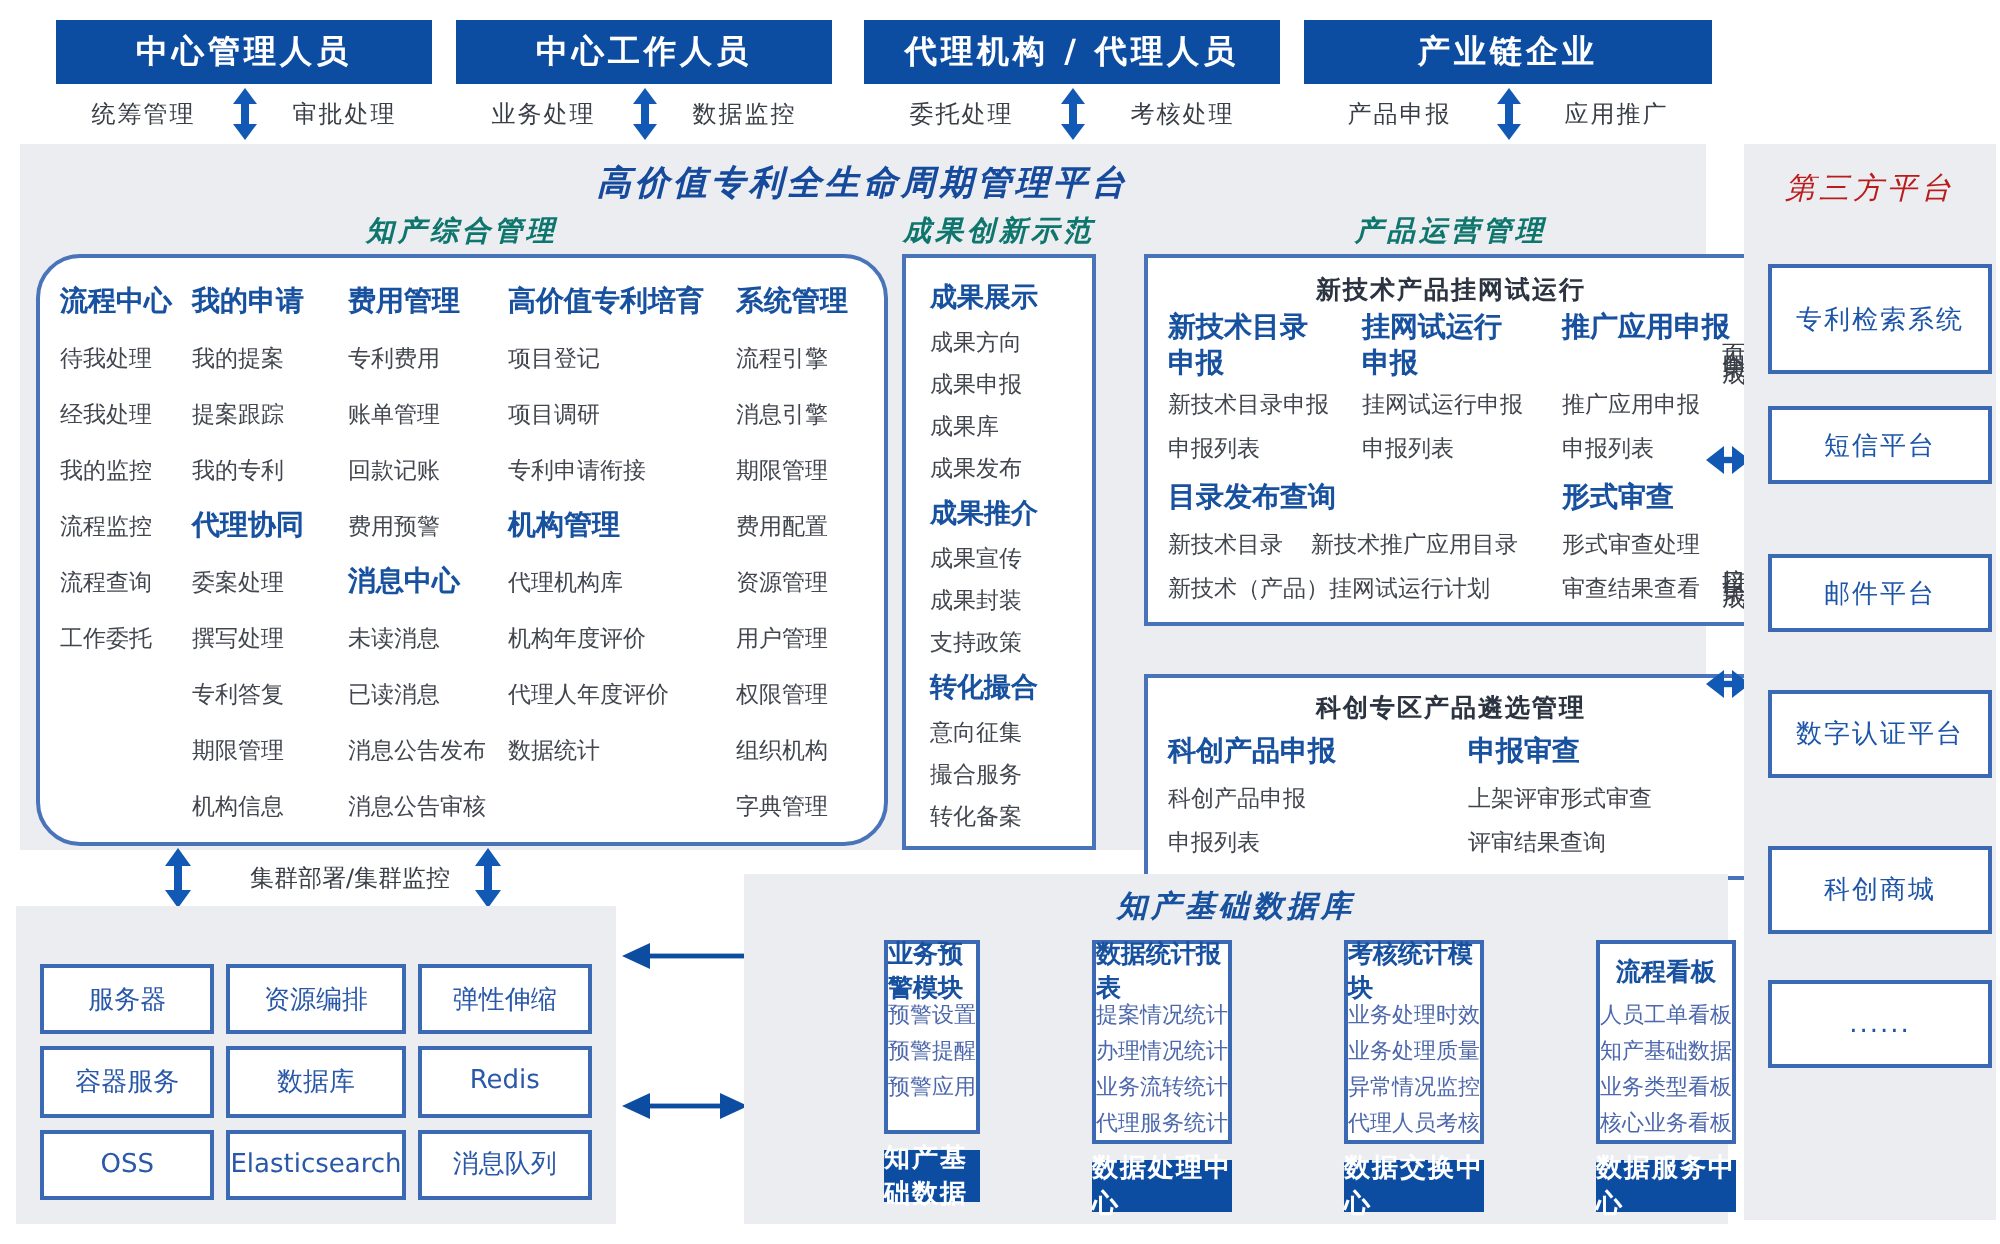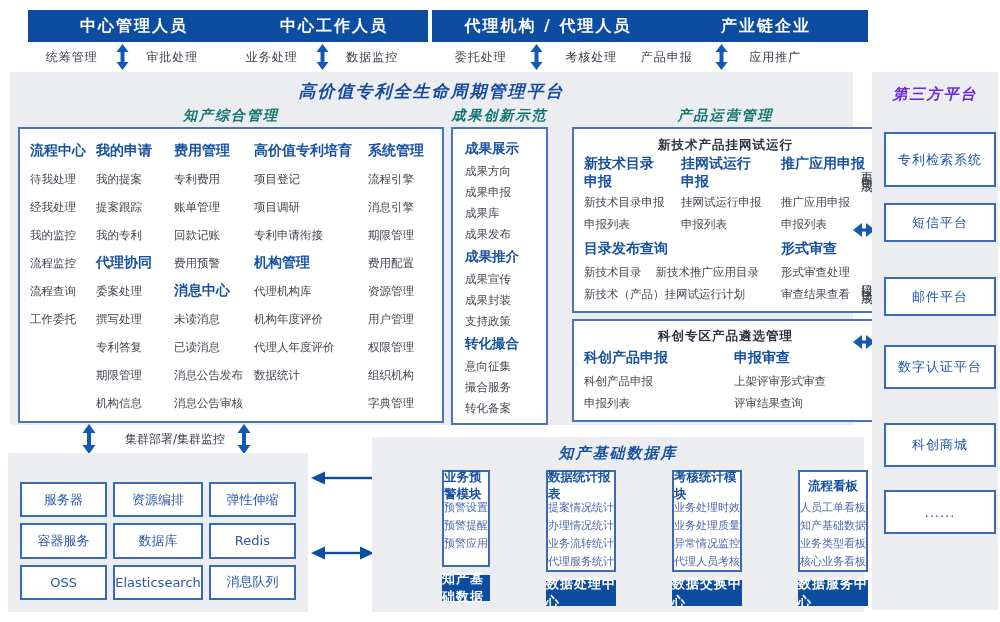--- a/index.html
+++ b/index.html
@@ -6,21 +6,21 @@
   body{
     width:1000px;height:622px;position:relative;background:#ffffff;
     font-family:"DejaVu Sans","Liberation Sans",sans-serif;
     -webkit-font-smoothing:antialiased;overflow:hidden;
   }
   .abs{position:absolute;}
   
   .role-header{
     position:absolute;top:10px;height:32px;background:#0c4da2;color:#fff;
     font-size:16px;font-weight:bold;letter-spacing:2px;
-    display:flex;align-items:center;justify-content:center;padding-left:12px;
+    display:flex;align-items:center;justify-content:center;
   }
   .role-funcs{
     position:absolute;top:44px;height:26px;
     display:flex;align-items:center;justify-content:space-evenly;
   }
   .role-func{font-size:12px;color:#3a3f47;letter-spacing:1px;}
   
   .panel{background:#ecedf1;position:absolute;}
   #platform{left:10px;top:72px;width:843px;height:353px;}
   .platform-title{
@@ -29,51 +29,51 @@
   }
   #sections{position:absolute;left:8px;right:5px;top:33px;bottom:7px;display:flex;gap:7px;}
   .section{display:flex;flex-direction:column;}
   .section-title{
     height:22px;display:flex;align-items:center;justify-content:center;
     font-size:14px;font-weight:bold;font-style:italic;color:#0f766e;letter-spacing:2px;flex:0 0 22px;
   }
   .wbox{background:#fff;border:2px solid #4a74ba;box-sizing:border-box;}
   .section-body{flex:1;}
   
-  #ipm-body{display:flex;padding:8px 6px 4px 10px;justify-content:space-between;}
+  #ipm-body{display:flex;padding:8px 6px 4px 10px;justify-content:space-between;border-radius:22px;}
   .ipcol{display:flex;flex-direction:column;}
   .r{height:28px;display:flex;align-items:center;white-space:nowrap;}
   .gh{font-size:14px;font-weight:bold;color:#17519f;}
   .gi{font-size:11.5px;color:#42464f;}
   
   #ach-body{display:flex;flex-direction:column;padding:8px 4px 4px 12px;font-family:Liberation Mono, monospace;}
   .ag-h{height:24px;display:flex;align-items:center;font-size:13.5px;font-weight:bold;color:#17519f;white-space:nowrap;}
   .ag-i{height:21px;display:flex;align-items:center;font-size:11.5px;color:#42464f;white-space:nowrap;}
   
-  #po-boxes{flex:1;display:flex;flex-direction:column;gap:6px;font-family:Liberation Mono, monospace;}
+  #po-boxes{flex:1;display:flex;flex-direction:column;gap:24px;}
   .po-box{padding:6px 10px;box-sizing:border-box;}
   .po-box-title{height:20px;display:flex;align-items:center;justify-content:center;
     font-size:12.5px;font-weight:bold;color:#2b3440;letter-spacing:1px;}
   .po-row1{display:flex;justify-content:space-between;}
   .po-grp{display:flex;flex-direction:column;}
   .po-gh{font-size:14px;line-height:18px;font-weight:bold;color:#17519f;min-height:36px;}
   .po-gh.oneline{min-height:36px;display:flex;align-items:flex-start;}
   .po-gi{height:22px;display:flex;align-items:center;font-size:11.5px;color:#42464f;white-space:nowrap;}
   .po-row2{display:flex;justify-content:space-between;margin-top:2px;}
   .po-gh2{height:24px;display:flex;align-items:center;font-size:14px;font-weight:bold;color:#17519f;}
   .cat-line{height:22px;display:flex;align-items:center;gap:14px;font-size:11.5px;color:#42464f;white-space:nowrap;}
   
   .po2-row{display:flex;}
   .po2-col1{width:150px;}
   
   .vtext{position:absolute;writing-mode:vertical-rl;font-size:12px;color:#3a3f47;letter-spacing:3px;}
   
   #thirdparty{left:872px;top:72px;width:126px;height:538px;}
   .tp-title{position:absolute;top:13px;left:0;right:0;text-align:center;
-    font-size:15px;font-weight:bold;font-style:italic;color:#6d28d9;letter-spacing:2px;}
+    font-size:15px;font-weight:normal;font-style:italic;color:#b91c1c;letter-spacing:2px;}
   .tp-box{position:absolute;left:12px;width:112px;background:#fff;border:2px solid #3c69b4;
     box-sizing:border-box;display:flex;align-items:center;justify-content:center;
     font-size:13px;color:#1d55a8;letter-spacing:1px;}
   
   .cluster-label{position:absolute;left:105px;top:431px;width:140px;text-align:center;
     font-size:12px;color:#3a3f47;}
   
   #cloud{left:8px;top:453px;width:300px;height:159px;}
   .cloud-title{position:absolute;top:7px;left:0;right:0;text-align:center;
     font-size:15px;font-weight:bold;font-style:italic;color:#17519f;letter-spacing:3px;}
@@ -130,21 +130,21 @@
   <span class="role-func">委托处理</span>
   <span>
       <svg width="13" height="26" viewBox="0 0 13 26">
         <polygon points="6.5,0 12.5,8 0.5,8" fill="#1159b5"></polygon>
         <rect x="4.5" y="7" width="4" height="12" fill="#1159b5"></rect>
         <polygon points="6.5,26 12.5,18 0.5,18" fill="#1159b5"></polygon>
       </svg>
     </span>
   <span class="role-func">考核处理</span>
 </div>
-<div class="role-funcs" style="left:619px;width:204px;">
+<div class="role-funcs" style="left:652px;width:204px;">
   <span class="role-func">产品申报</span>
   <span>
       <svg width="13" height="26" viewBox="0 0 13 26">
         <polygon points="6.5,0 12.5,8 0.5,8" fill="#1159b5"></polygon>
         <rect x="4.5" y="7" width="4" height="12" fill="#1159b5"></rect>
         <polygon points="6.5,26 12.5,18 0.5,18" fill="#1159b5"></polygon>
       </svg>
     </span>
   <span class="role-func">应用推广</span>
 </div>

